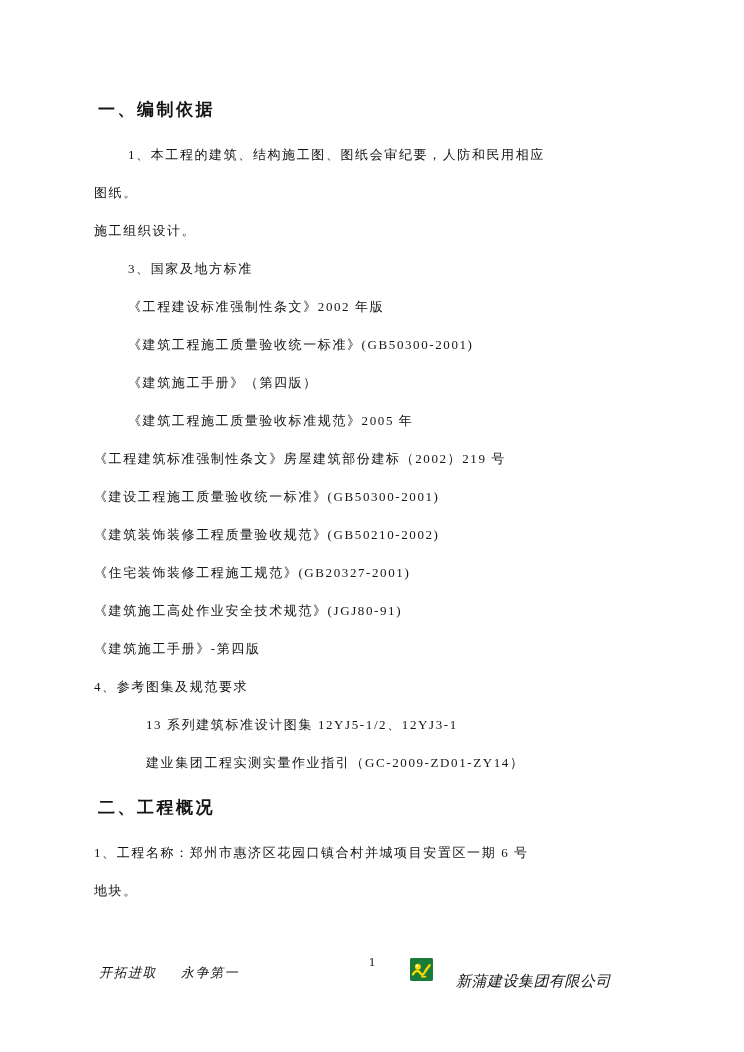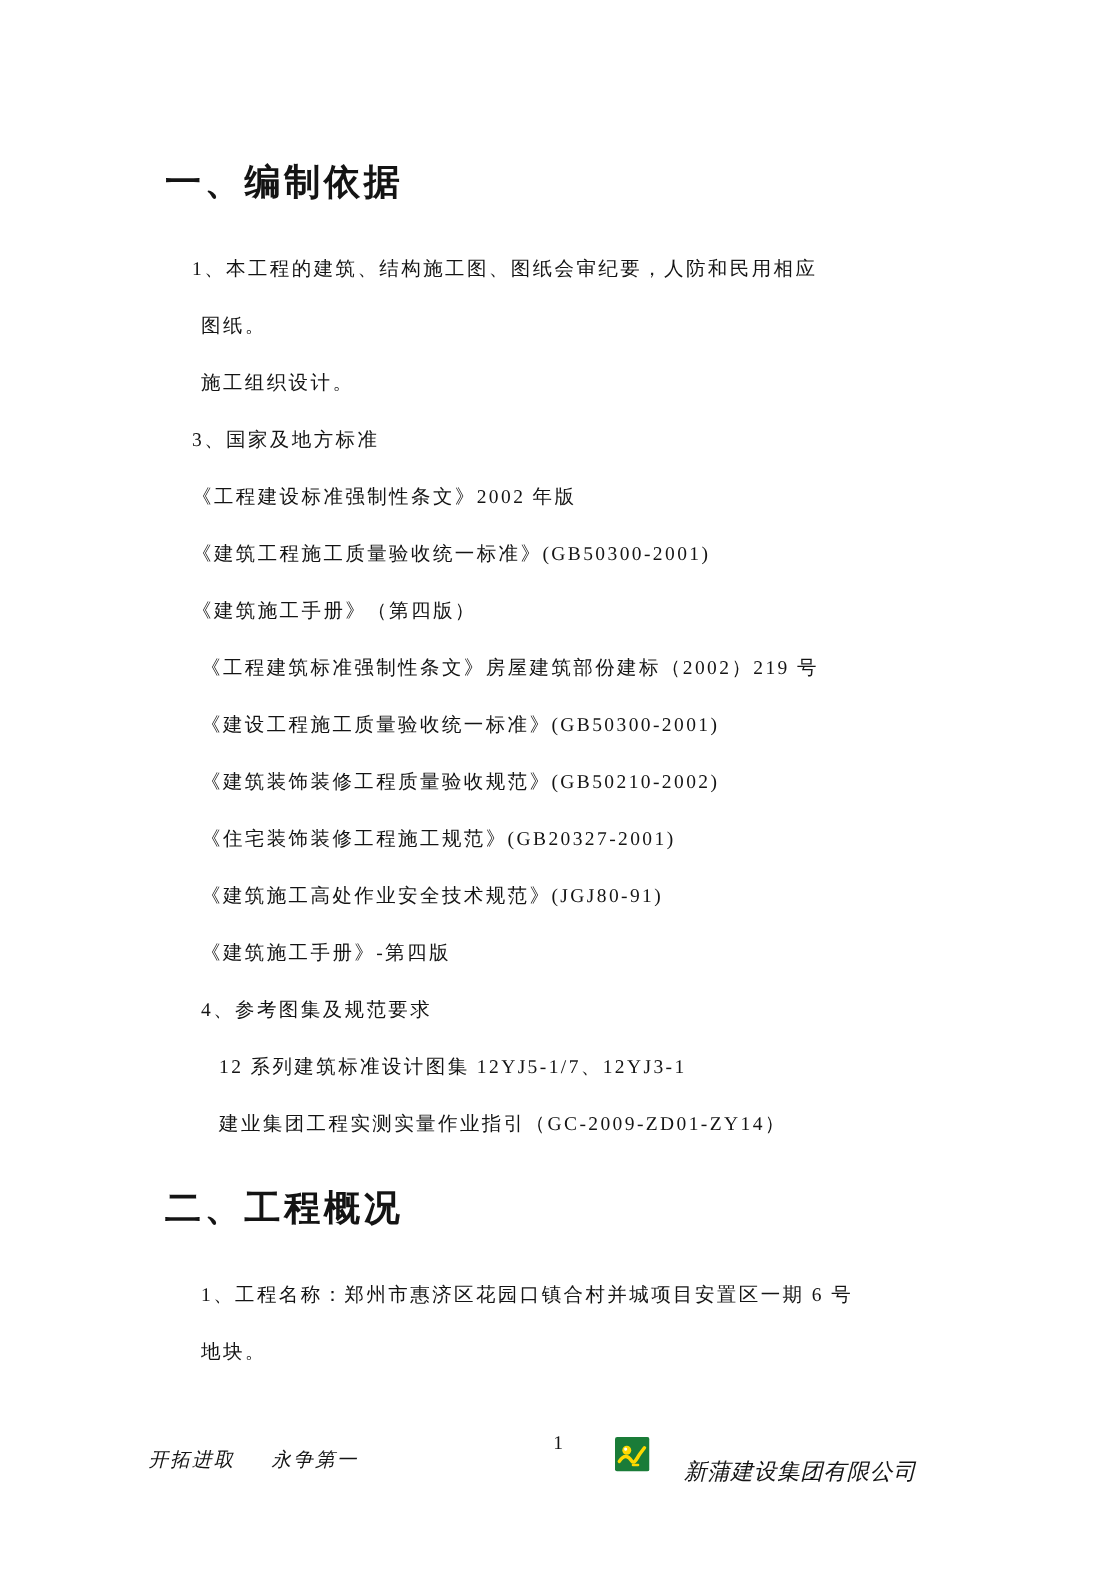--- a/index.html
+++ b/index.html
@@ -11,35 +11,35 @@
     font-family:"Liberation Serif","DejaVu Serif",serif;
     color:#141414;
   }
   .page { position:absolute; inset:0; }
   .content {
     position:absolute;
     left:94px; top:84px;
     width:556px;
   }
   .h1 {
-    font-size:24px;
+    font-size:17px;
     font-weight:700;
     letter-spacing:2.5px;
     height:44px; line-height:44px;
-    margin:16px;
+    margin:4px;
     white-space:nowrap;
   }
   .line {
     font-size:13px;
     height:38px; line-height:38px;
     letter-spacing:1.6px;
     margin:0;
     white-space:nowrap;
   }
-  .ind0 { padding-left:0;margin-left:40px; }
+  .ind0 { padding-left:0; }
   .ind2 { padding-left:34px; }
   .ind3 { padding-left:52px; }
 
   .footer {
     position:absolute;
     left:0; top:952px;
     width:744px; height:64px;
   }
   .pageno {
     position:absolute;
@@ -81,28 +81,29 @@
 
     <h2 class="h1">一、编制依据</h2>
 
     <p class="line ind2">1、本工程的建筑、结构施工图、图纸会审纪要，人防和民用相应</p>
     <p class="line ind0">图纸。</p>
     <p class="line ind0">施工组织设计。</p>
     <p class="line ind2">3、国家及地方标准</p>
     <p class="line ind2">《工程建设标准强制性条文》2002 年版</p>
     <p class="line ind2">《建筑工程施工质量验收统一标准》(GB50300-2001)</p>
     <p class="line ind2">《建筑施工手册》（第四版）</p>
+    <p class="line ind2">《建筑工程施工质量验收标准规范》2005 年</p>
     <p class="line ind0">《工程建筑标准强制性条文》房屋建筑部份建标（2002）219 号</p>
     <p class="line ind0">《建设工程施工质量验收统一标准》(GB50300-2001)</p>
     <p class="line ind0">《建筑装饰装修工程质量验收规范》(GB50210-2002)</p>
     <p class="line ind0">《住宅装饰装修工程施工规范》(GB20327-2001)</p>
     <p class="line ind0">《建筑施工高处作业安全技术规范》(JGJ80-91)</p>
     <p class="line ind0">《建筑施工手册》-第四版</p>
     <p class="line ind0">4、参考图集及规范要求</p>
-    <p class="line ind3">12 系列建筑标准设计图集 12YJ5-1/7、12YJ3-1</p>
+    <p class="line ind3">13 系列建筑标准设计图集 12YJ5-1/2、12YJ3-1</p>
     <p class="line ind3">建业集团工程实测实量作业指引（GC-2009-ZD01-ZY14）</p>
 
     <h2 class="h1">二、工程概况</h2>
 
     <p class="line ind0">1、工程名称：郑州市惠济区花园口镇合村并城项目安置区一期 6 号</p>
     <p class="line ind0">地块。</p>
 
   </div>
 
   <div class="footer">

